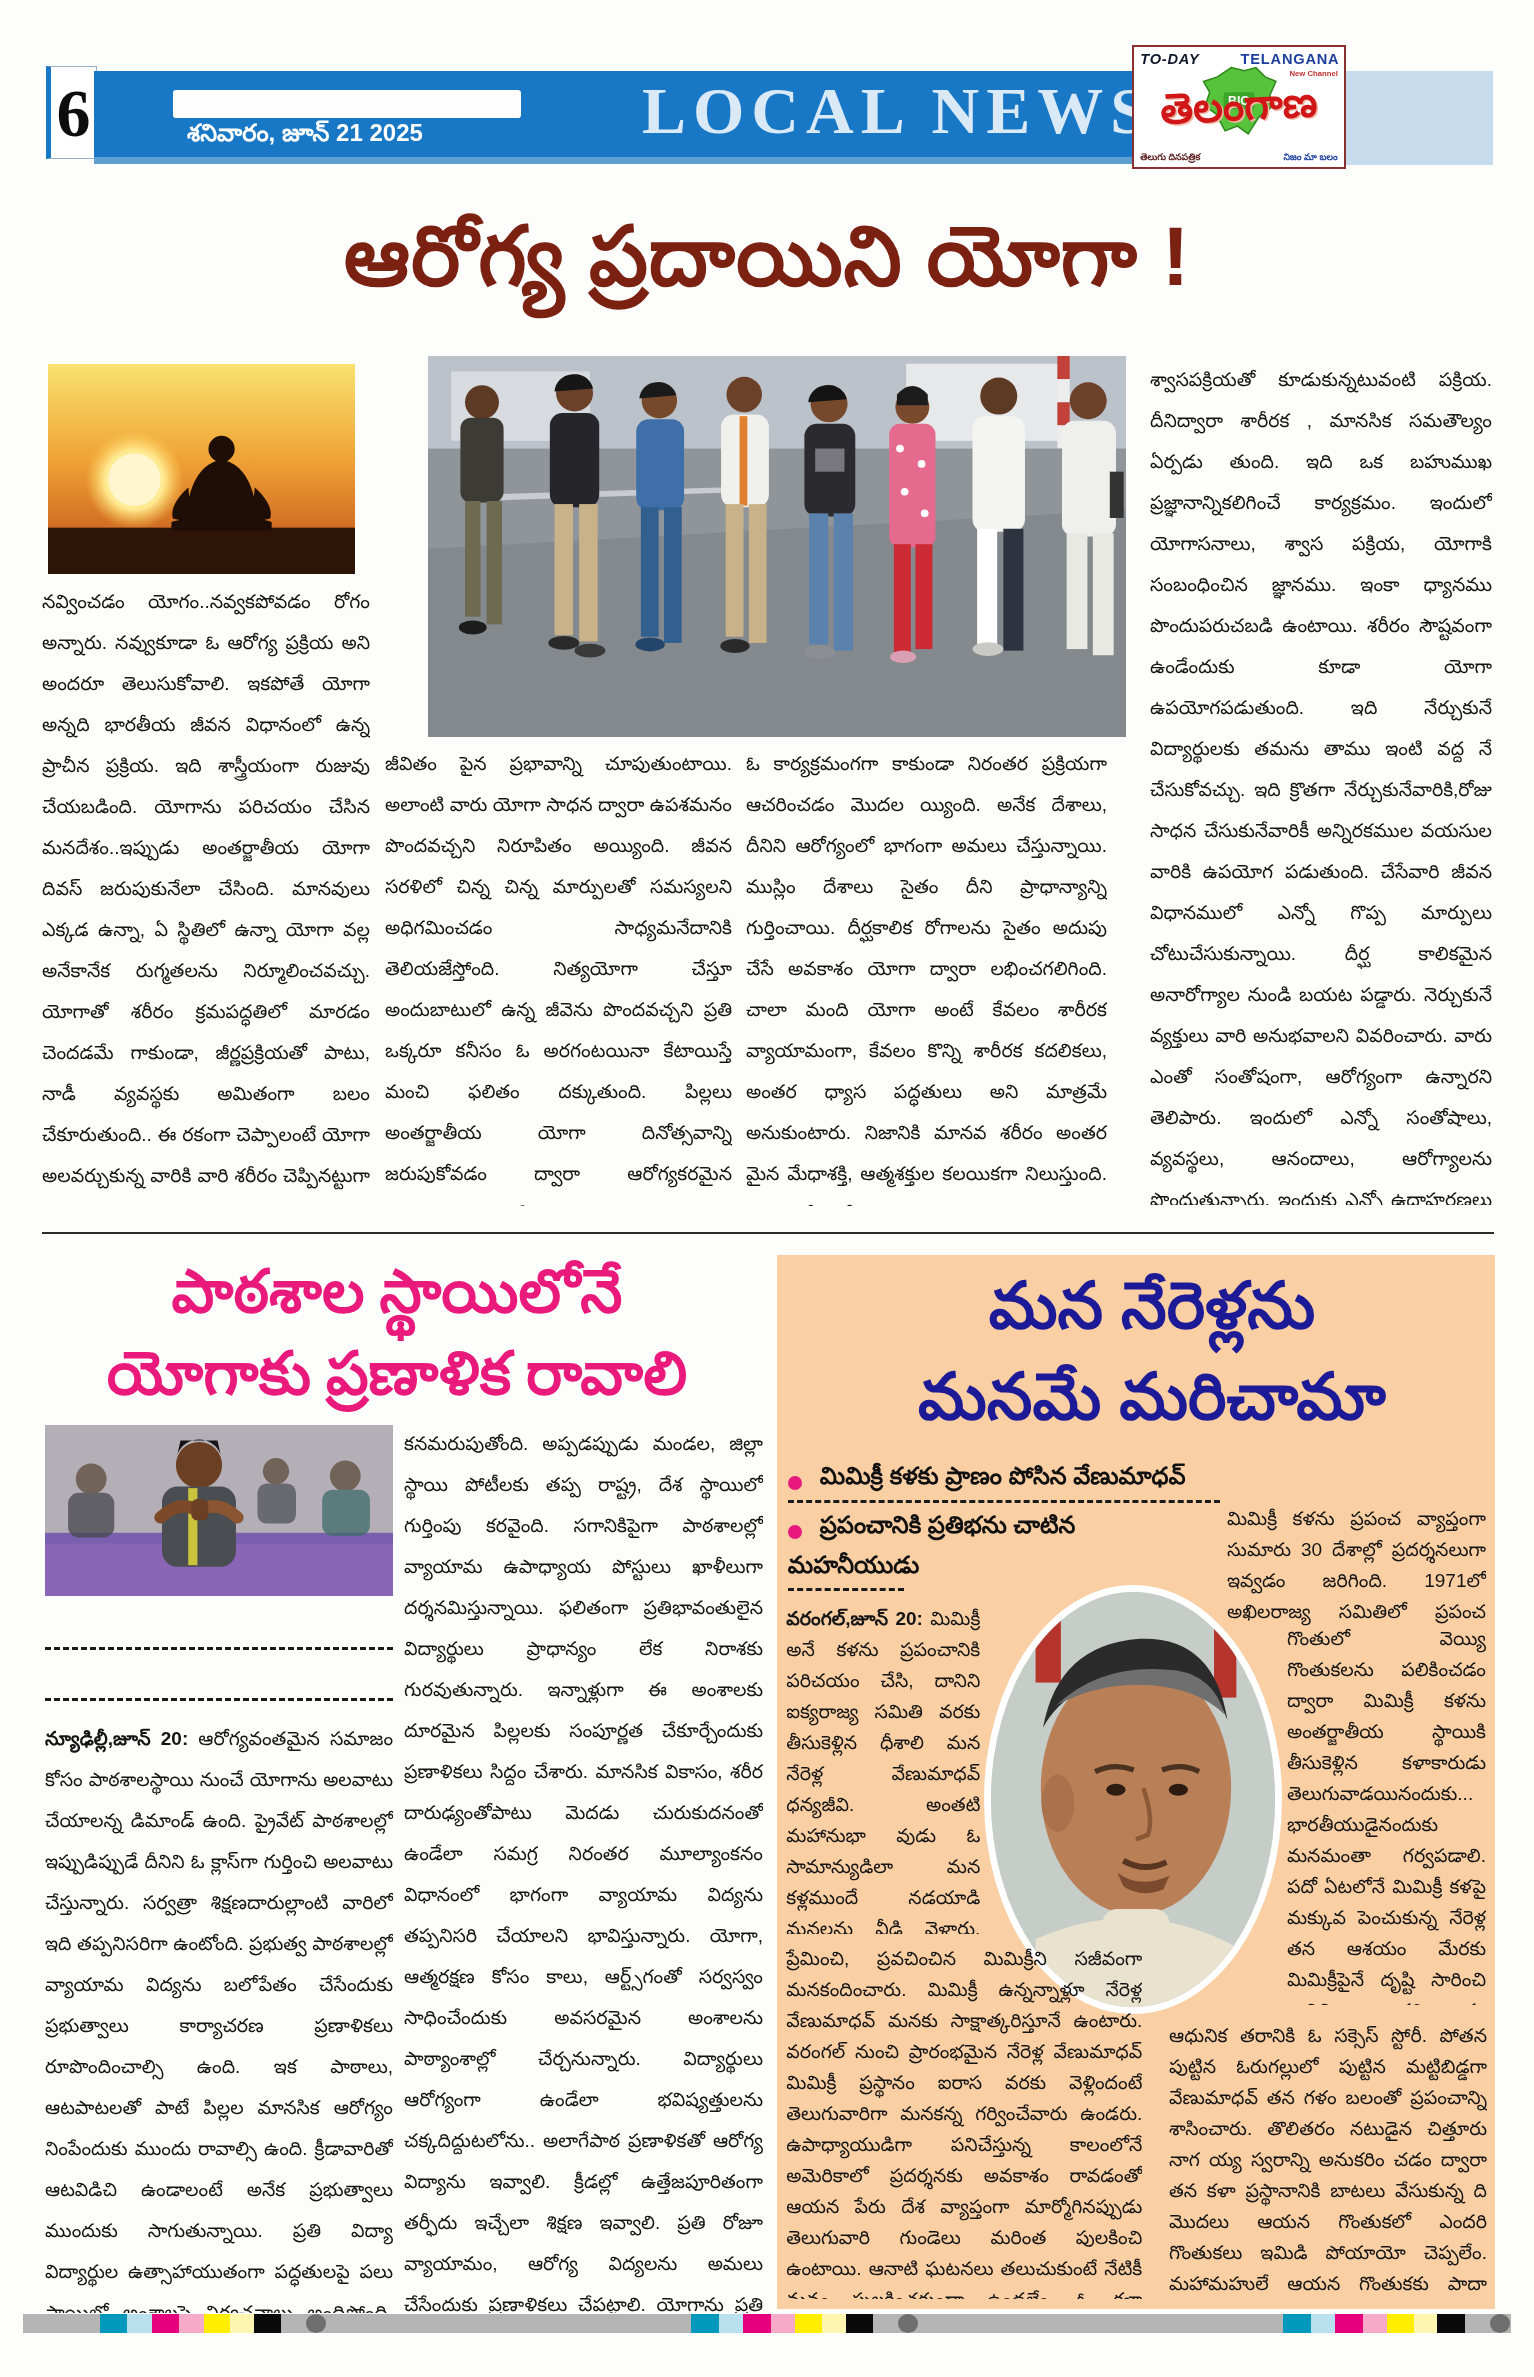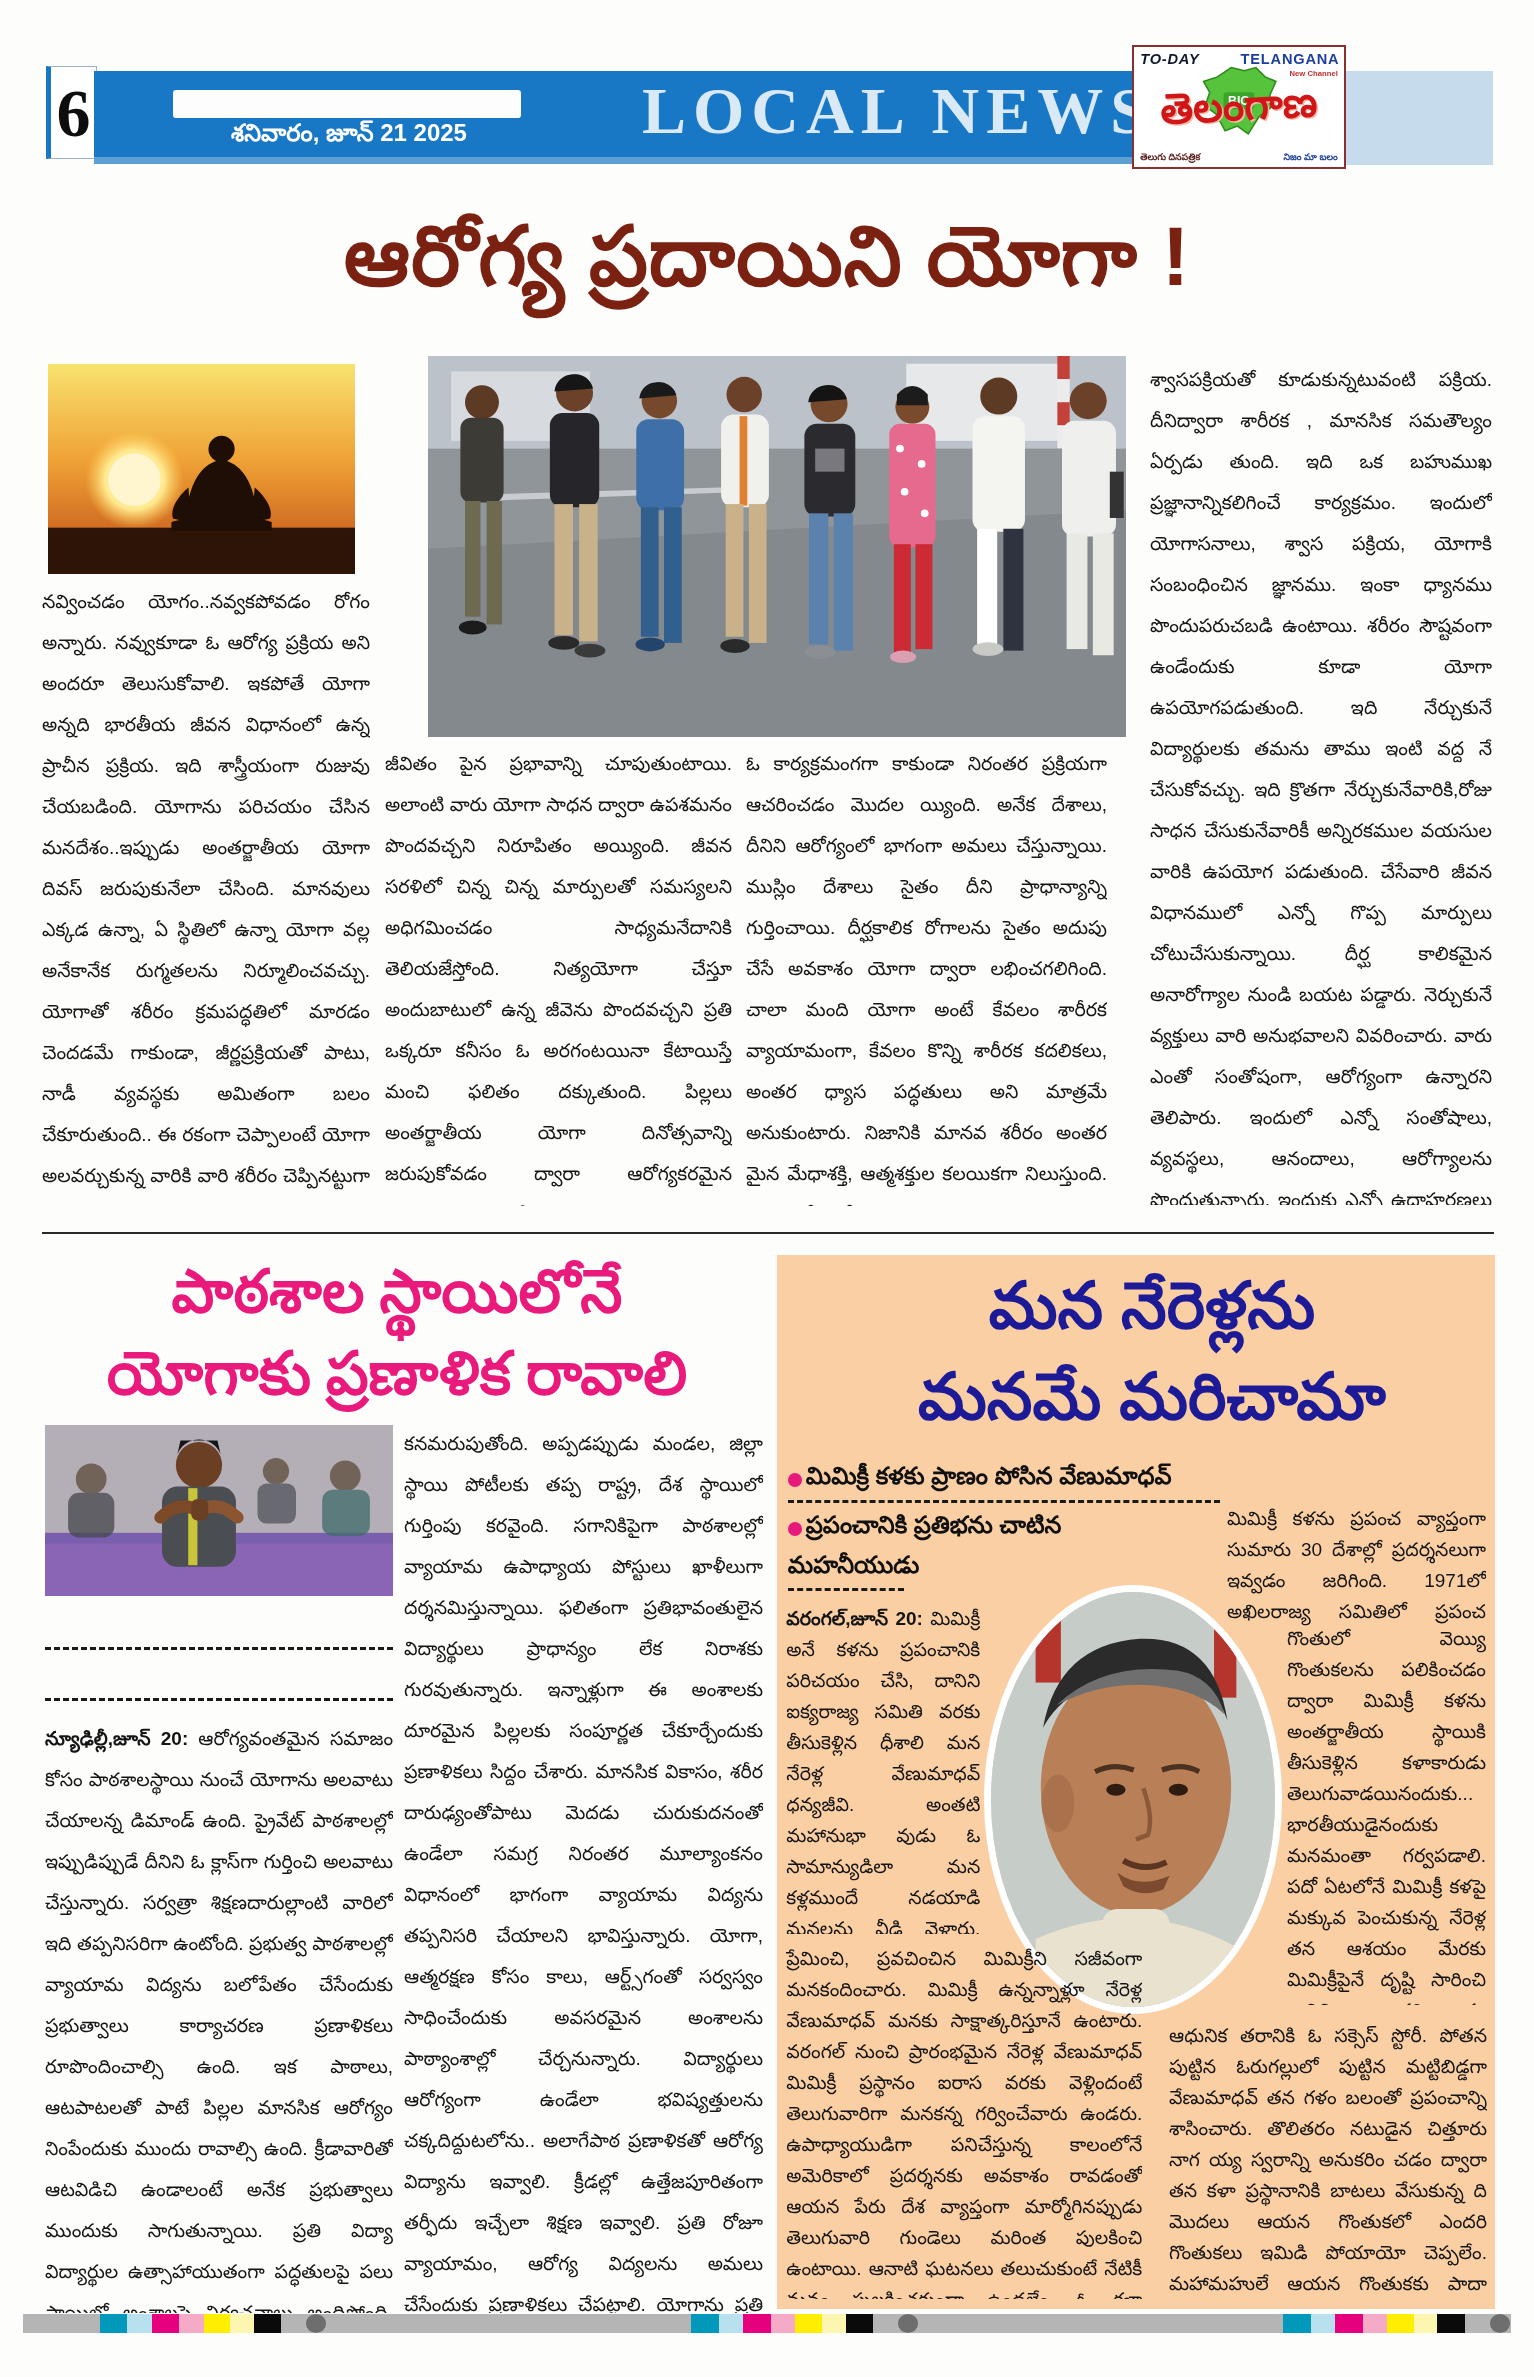--- a/index.html
+++ b/index.html
@@ -5,21 +5,21 @@
   html,body{margin:0;padding:0;background:#e9e9e9;}
   .page{position:relative;width:1534px;height:2377px;background:#fdfdfc;margin:0 auto;
         font-family:"Liberation Sans",sans-serif;color:#161616;overflow:hidden;}
   .abs{position:absolute;}
   
   .numbox{left:46px;top:66px;width:45px;height:91px;background:#fff;border:1.5px solid #9ab0c4;
           border-left:5.4px solid #1878c6;display:flex;align-items:center;justify-content:center;}
   .numbox span{font-family:"Liberation Serif",serif;font-size:68px;font-weight:700;color:#0d0d0d;line-height:1;}
   .bluebar{left:94px;top:71px;width:1216px;height:86px;background:#1878c6;border-bottom:7.7px solid #5c9fd0;}
   .whitestrip{left:79px;top:18.5px;width:348px;height:28px;background:#fdfdfd;border-radius:3.1px;}
-  .dateline{left:93px;top:48px;width:324px;text-align:center;color:#ffffff;font-size:24px;font-weight:700;}
+  .dateline{left:93px;top:48px;width:324px;color:#ffffff;font-size:24px;font-weight:700;}
   .localnews{left:484px;top:1.5px;width:640px;text-align:center;font-family:"Liberation Serif",serif;
              font-size:66px;font-weight:600;color:#d9e9f6;letter-spacing:7px;line-height:1.15;}
   .palebar{left:1311px;top:71px;width:182px;height:94px;background:#c6dbec;}
   .mast{left:1132px;top:45px;width:210px;height:120px;background:#ffffff;border:2.3px solid #8a3030;}
   .mast .today{position:absolute;left:6.2px;top:3.9px;font-size:14.6px;font-weight:800;color:#0f172a;letter-spacing:0.8px;font-style:italic;}
   .mast .tel{position:absolute;right:4.6px;top:3.9px;font-size:14.6px;font-weight:800;color:#1c3f9e;letter-spacing:0.8px;}
   .mast .sub{position:absolute;right:6.2px;top:21.6px;font-size:7.7px;font-weight:700;color:#c03030;}
   .mast .map{position:absolute;left:68px;top:18.5px;width:77px;height:71px;}
   .mast .script{position:absolute;left:0;top:35px;width:100%;text-align:center;font-size:42px;font-weight:800;
                 color:#d01616;transform:rotate(-3deg);text-shadow:1.5px 1.5px 0 #f3b9a6;}
@@ -31,21 +31,21 @@
   .photo{overflow:hidden;background:#ccc;}
   .photo svg{display:block;width:100%;height:100%;}
   .bodytxt{font-size:19px;line-height:41px;text-align:justify;overflow:hidden;color:#141414;}
   .col1{left:42px;top:581px;width:328px;height:624px;}
   .col2{left:385px;top:743px;width:347px;height:463px;}
   .col3{left:746px;top:743px;width:361px;height:463px;}
   .col4{left:1150px;top:359px;width:342px;height:846px;}
   .secdivider{left:42px;top:1232px;width:1452px;height:2.3px;background:#2a2a2a;}
   
   .pinkhead{width:732px;left:31px;text-align:center;font-size:60px;font-weight:800;color:#ea1a7c;line-height:1.05;font-family:Liberation Serif, serif;}
-  .bullrow{display:flex;align-items:center;gap:4px;}
+  .bullrow{display:flex;align-items:flex-end;gap:18px;}
   .dot{width:14px;height:14px;border-radius:50%;background:#e8197d;margin-top:7.7px;flex:0 0 auto;}
   .bulltxt{font-size:24px;font-weight:700;color:#101010;line-height:1.15;}
   .dashrule{border-top:3.1px dashed #1a1a1a;height:0;}
   .datebold{font-weight:800;}
   
   .peach{left:777px;top:1255px;width:718px;height:1054px;background:#fbcfa4;}
   .navyhead{position:absolute;left:16px;width:100%;text-align:center;font-size:65px;font-weight:800;color:#1c1a96;line-height:1.05;}
   .peach .bodytxt{font-size:19px;line-height:31px;}
   .ovalphoto{position:absolute;left:207px;top:330px;width:298px;height:429px;border-radius:50%;
              overflow:hidden;border:7.7px solid #fff;box-sizing:border-box;background:#cdd3cf;}

